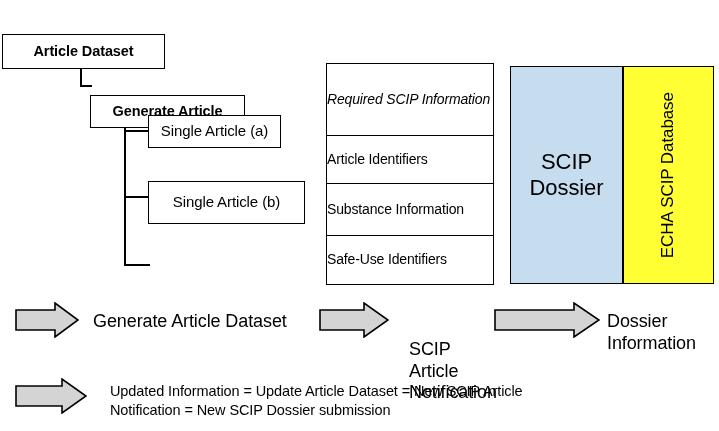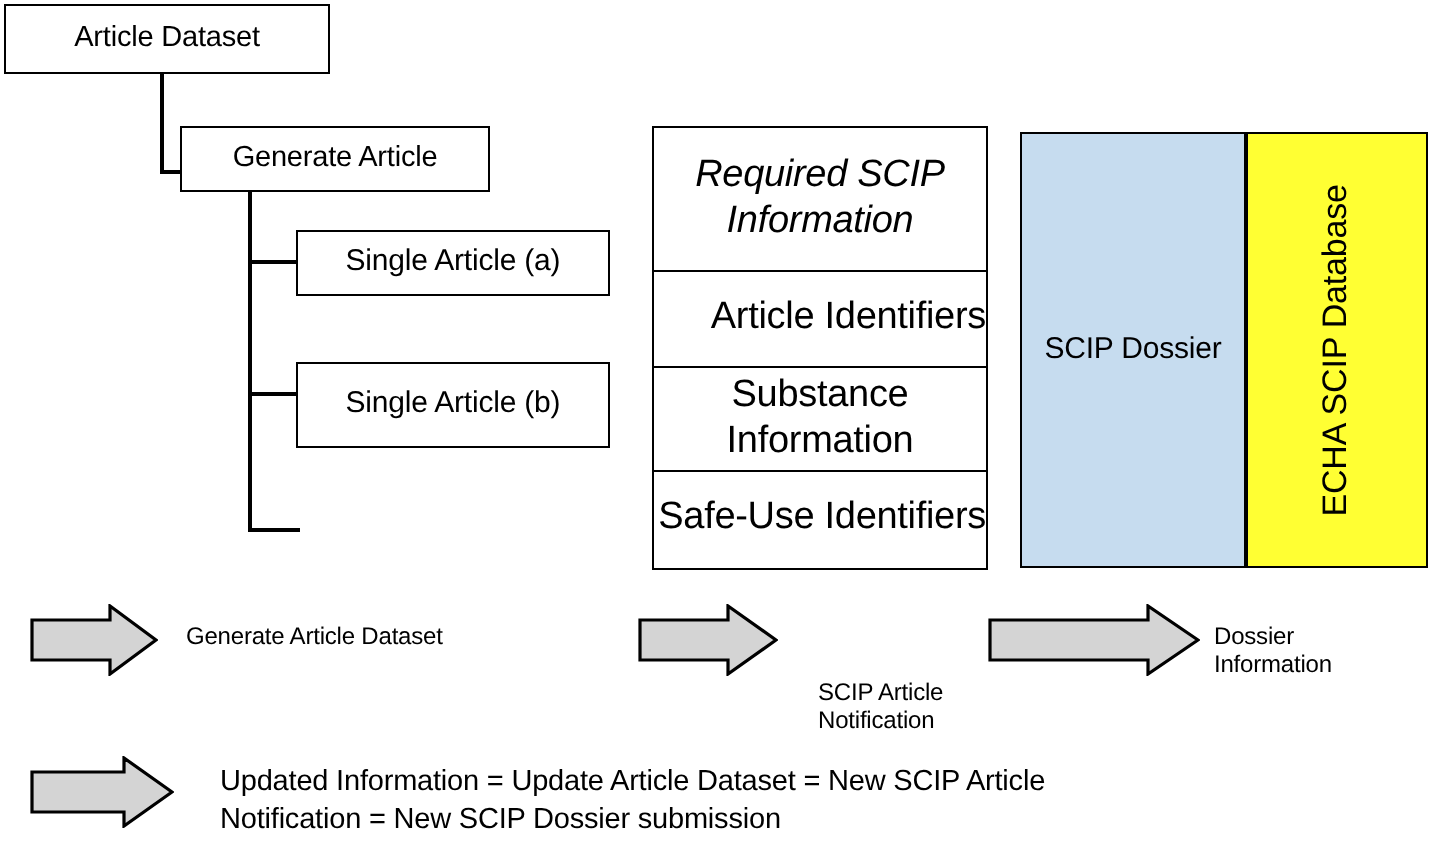--- a/index.html
+++ b/index.html
@@ -30,34 +30,35 @@
     box-sizing: border-box;
     border: 1.6px solid #000;
     background: #ffffff;
     display: flex;
     align-items: center;
     justify-content: center;
     text-align: center;
     line-height: 1.12;
   }
   .node-bold {
-    font-weight: normal;
+    font-weight: bold;
     font-size: 14.5px;
     letter-spacing: -0.1px;
+    margin-top: 32px;
   }
   .node-plain {
     font-weight: normal;
     font-size: 15px;
     letter-spacing: -0.1px;
   }
 
   
   #box-article-dataset { left: 2px;   top: 2px;   width: 163px; height: 35px; }
   #box-complex-article { left: 90px;  top: 63px;  width: 155px; height: 33px; }
-  #box-single-a       { left: 148px; top: 115px; width: 157px; height: 33px; }
+  #box-single-a       { left: 148px; top: 115px; width: 133px; height: 33px; }
   #box-single-b       { left: 148px; top: 181px; width: 157px; height: 43px; }
   #box-single-c       { left: 148px; top: 247px; width: 157px; height: 33px; }
 
   
   .conn {
     position: absolute;
     background: #000;
   }
   .conn-v { width: 1.8px; }
   .conn-h { height: 1.8px; }
@@ -79,23 +80,23 @@
     box-sizing: border-box;
     border: 1.6px solid #000;
     background: #ffffff;
     display: flex;
     flex-direction: column;
   }
   .scip-row {
     box-sizing: border-box;
     display: flex;
     align-items: center;
-    justify-content: flex-end;
-    text-align: center;
-    font-size: 19px;
+    justify-content: flex-start;
+    text-align: center;
+    font-size: 14px;
     line-height: 1.16;
     letter-spacing: -0.15px;
     border-bottom: 1.6px solid #000;
   }
   .scip-row:last-child { border-bottom: none; }
   #scip-row-0 { height: 72px; font-style: italic; }
   #scip-row-1 { height: 48px; }
   #scip-row-2 { height: 52px; }
   #scip-row-3 { height: 47px; }
 
@@ -104,21 +105,21 @@
     position: absolute;
     left: 510px; top: 66px;
     width: 113px; height: 218px;
     box-sizing: border-box;
     border: 1.6px solid #000;
     background: #c6dcef;
     display: flex;
     align-items: center;
     justify-content: center;
     text-align: center;
-    font-size: 15px;
+    font-size: 22px;
     line-height: 1.2;
     letter-spacing: -0.1px;
   }
   #box-echa-db {
     position: absolute;
     left: 623px; top: 66px;
     width: 91px; height: 218px;
     box-sizing: border-box;
     border: 1.6px solid #000;
     background: #ffff33;
@@ -143,21 +144,21 @@
   .arrow svg { display: block; }
 
   #arrow-generate { left: 15px;  top: 302px; }
   #arrow-notify   { left: 319px; top: 302px; }
   #arrow-submit   { left: 494px; top: 302px; }
   #arrow-update   { left: 15px;  top: 378px; }
 
   
   .caption {
     position: absolute;
-    font-size: 12px;
+    font-size: 18px;
     line-height: 1.2;
     letter-spacing: -0.1px;
     white-space: pre-line;
   }
   #label-generate { left: 93px;  top: 311px; }
   #label-notify   { left: 409px; top: 311px; margin-top: 28px; }
   #label-submit   { left: 607px; top: 311px; }
   #label-update   { left: 110px; top: 382px; line-height: 1.32; font-size: 14.5px; }
 </style>
 </head>

